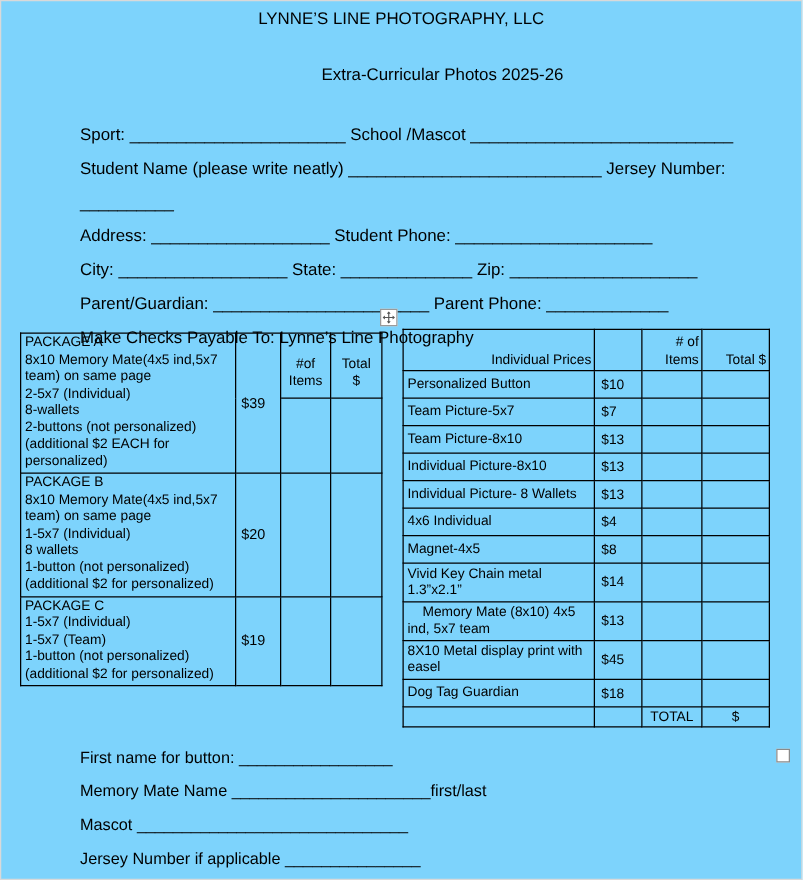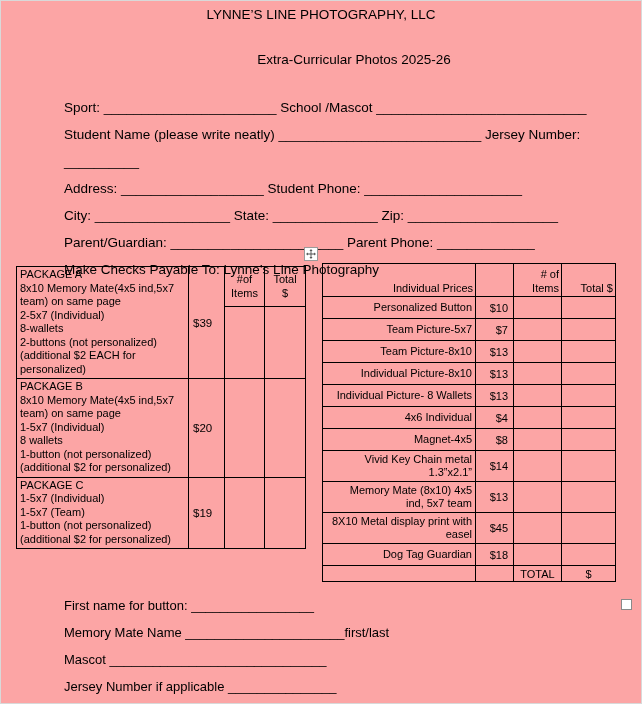--- a/index.html
+++ b/index.html
@@ -1,44 +1,44 @@
 <!DOCTYPE html>
 <html><head>
 <meta charset="utf-8">
 <style>
   html,body { margin:0; padding:0; background:#fff; }
   .page {
-    position:relative; width:642px; height:704px; background:#fca5a5;
+    position:relative; width:642px; height:704px; background:#7dd3fc;
     font-family:"Liberation Sans", sans-serif; color:#000; overflow:hidden;
     box-shadow: inset 0 0 0 1px #d9d9d9;
   }
   .title { position:absolute; top:7px; left:0; width:100%; text-align:center;
            font-size:13.5px; font-weight:400; margin:0; }
   .subtitle { position:absolute; top:36px; left:0; width:100%; text-align:center;
            font-size:13.5px; font-weight:400; margin:16px;padding-left:17px; }
 
   .form-lines { position:absolute; top:63px; left:64px; width:530px;margin-top:31px; }
   .form-lines p { margin:0; font-size:13.5px; line-height:27px; white-space:pre-wrap; }
 
   table { border-collapse:collapse; table-layout:fixed; }
   td, th { border:1px solid #000; }
 
   
   .pkg-table { position:absolute; left:16px; top:266px; font-size:11px; }
   .pkg-table .desc { vertical-align:top; padding:1px 3px 2px 3px; line-height:13.5px; }
   .pkg-table .desc .pkg-details { white-space:pre-line; }
   .pkg-table .price { vertical-align:middle; text-align:left; padding-left:4px; font-size:11.5px; }
   .pkg-table th { font-weight:400; white-space:pre-line; vertical-align:top;
-                  padding-top:6px; height:32px; line-height:13.5px; text-align:center; }
+                  padding-top:18px; height:32px; line-height:13.5px; text-align:center; }
 
   
   .ind-table { position:absolute; left:322px; top:263px; font-size:11px; }
   .ind-table th { font-weight:400; white-space:pre-line; vertical-align:bottom;
                   text-align:right; height:30px; line-height:13.5px; padding:1px 2px; }
-  .ind-table td { height:17px;text-align:right; }
+  .ind-table td { height:17px; }
   .ind-table td.item { padding:2px 3px; line-height:13px; }
   .ind-table td.item.indent { text-indent:12px; }
   .ind-table td.price { padding:2px 5px; }
   .ind-table .total-row td { height:13px; font-size:11px; }
   .ind-table .total-label { text-align:center; }
   .ind-table .total-value { text-align:center; }
 
   .footer-lines { position:absolute; top:598px; left:64px; width:540px; }
   .footer-lines p { margin:0 0 12px 0; font-size:13px; line-height:15px; white-space:pre-wrap; }
 

